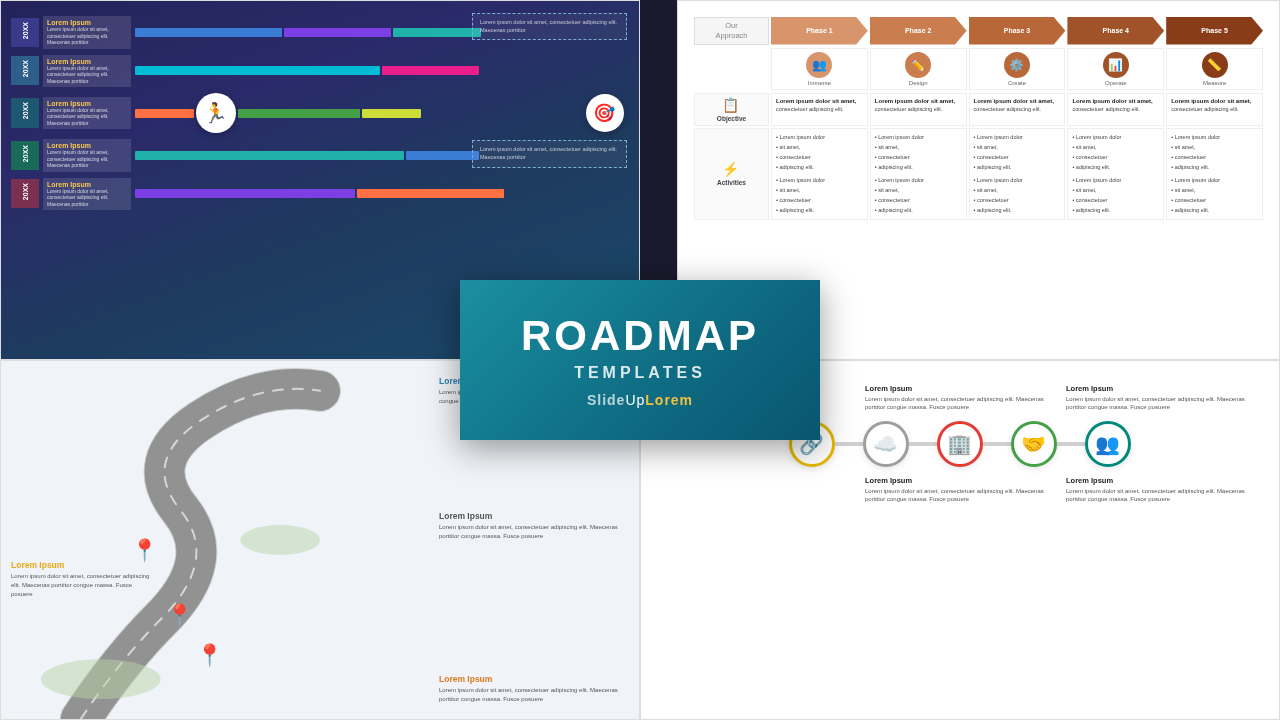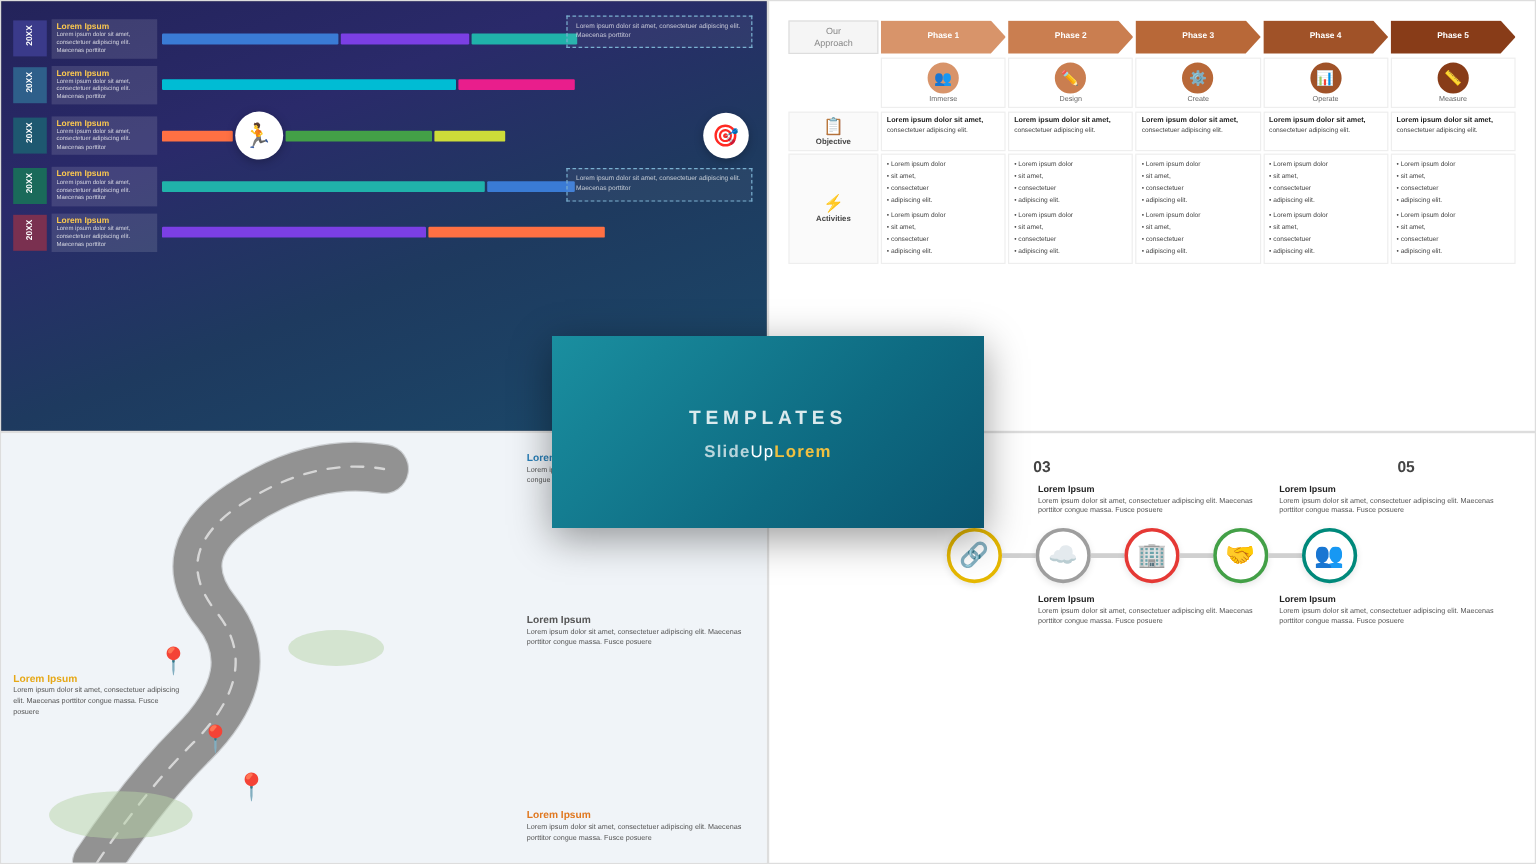--- a/index.html
+++ b/index.html
@@ -63,20 +63,21 @@
     
     #q1 {
       background: linear-gradient(160deg, #23235a 0%, #2a2a6a 30%, #1e3a5f 60%, #1a4a6a 100%);
       padding: 12px;
     }
 
     
     #q2 {
       background: #fff;
       padding: 8px;
+      margin-left: 37px;
     }
 
     
     #q3 {
       background: #f5f8fc;
       position: relative;
       overflow: hidden;
     }
 
     
@@ -359,24 +360,20 @@
 
   <div style="position:absolute;right:15px;bottom:15px;width:185px;">
     <div style="font-size:8.5px;font-weight:700;color:#e07820;">Lorem Ipsum</div>
     <div style="font-size:6px;color:#555;line-height:1.5;margin-top:2px;">Lorem ipsum dolor sit amet, consectetuer adipiscing elit. Maecenas porttitor congue massa. Fusce posuere</div>
   </div>
 </div>
 
 <div class="quadrant" id="q4">
   <div style="padding:10px;height:100%;">
 
-    <div style="display:flex;justify-content:space-between;padding:0 80px 0 200px;margin-bottom:4px;">
-      <div style="font-size:13px;font-weight:700;color:#444;">03</div>
-      <div style="font-size:13px;font-weight:700;color:#444;">05</div>
-    </div>
 
     <div style="display:grid;grid-template-columns:1fr 1fr 1fr;gap:5px;margin-bottom:5px;">
       <div></div>
       <div style="padding:3px;">
         <div style="font-size:7.5px;font-weight:700;color:#222;margin-bottom:2px;">Lorem Ipsum</div>
         <div style="font-size:6px;color:#555;line-height:1.4;">Lorem ipsum dolor sit amet, consectetuer adipiscing elit. Maecenas porttitor congue massa. Fusce posuere</div>
       </div>
       <div style="padding:3px;">
         <div style="font-size:7.5px;font-weight:700;color:#222;margin-bottom:2px;">Lorem Ipsum</div>
         <div style="font-size:6px;color:#555;line-height:1.4;">Lorem ipsum dolor sit amet, consectetuer adipiscing elit. Maecenas porttitor congue massa. Fusce posuere</div>
@@ -419,17 +416,18 @@
       </div>
       <div style="padding:3px;">
         <div style="font-size:7.5px;font-weight:700;color:#222;margin-bottom:2px;">Lorem Ipsum</div>
         <div style="font-size:6px;color:#555;line-height:1.4;">Lorem ipsum dolor sit amet, consectetuer adipiscing elit. Maecenas porttitor congue massa. Fusce posuere</div>
       </div>
     </div>
   </div>
 </div>
 
 <div class="center-overlay">
+  <div class="center-title">ROADMAP</div>
   <div class="center-subtitle">TEMPLATES</div>
   <div class="center-brand">
     <span>Slide</span><span class="brand-up">Up</span><span class="brand-lift">Lorem</span>
   </div>
 </div>
 
 </body></html>

